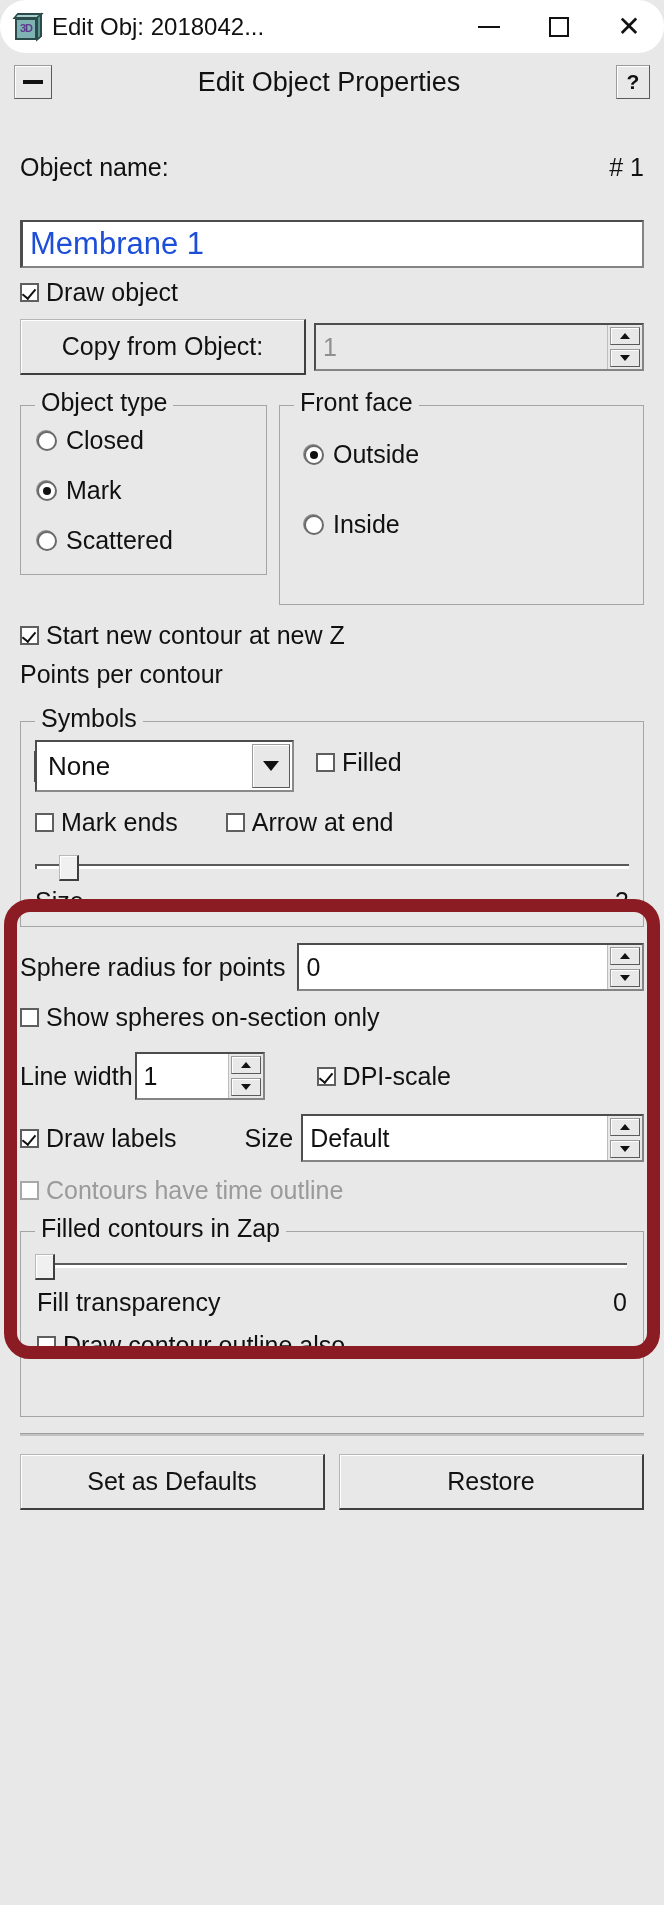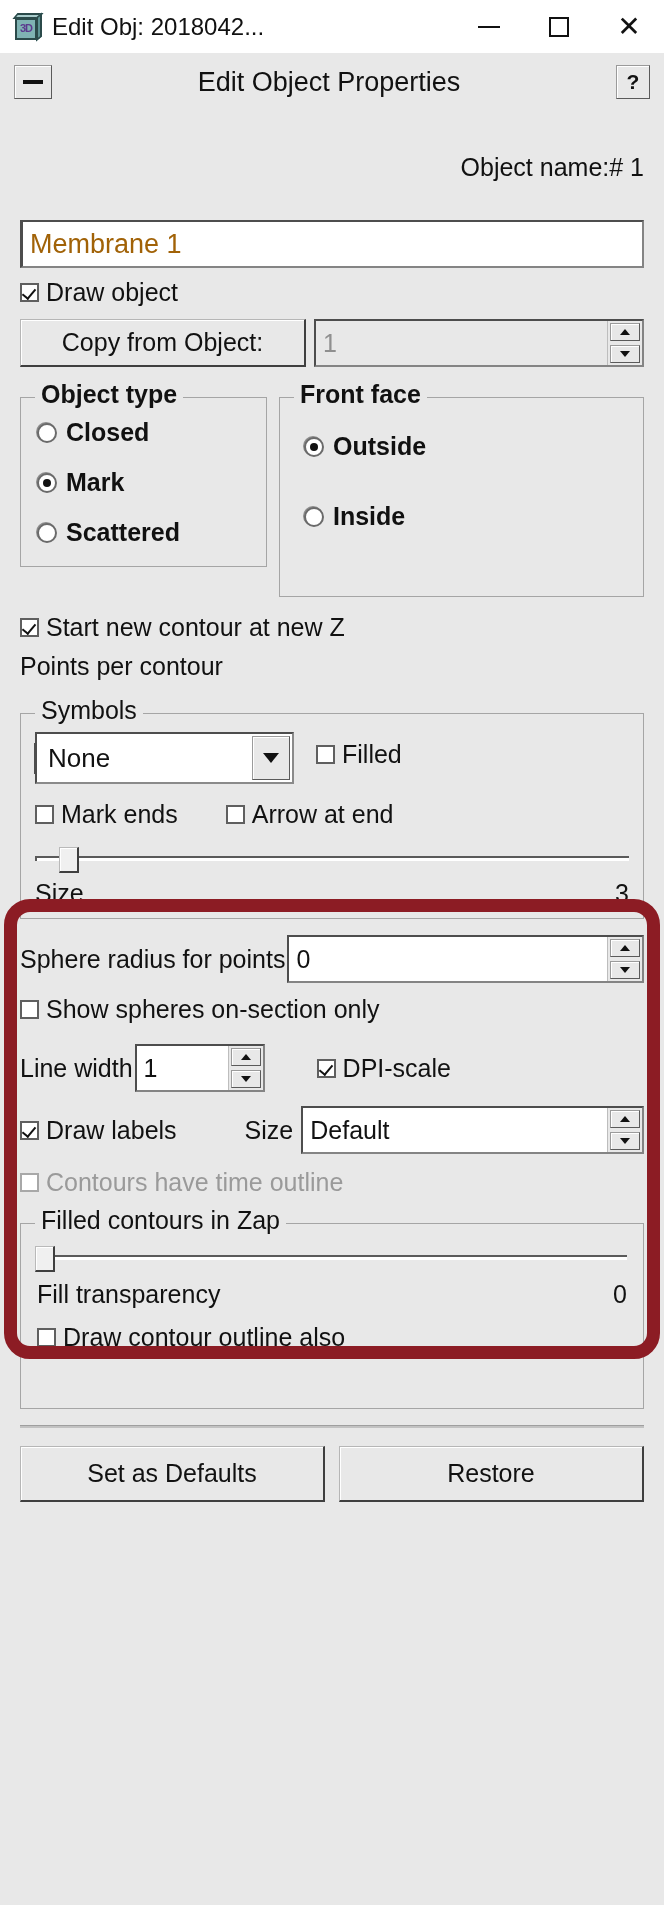--- a/index.html
+++ b/index.html
@@ -7,20 +7,21 @@
     width:664px;height:1911px;overflow:hidden;
     font-family:"Liberation Sans", sans-serif;
     -webkit-font-smoothing:none;
   }
   .win{width:664px;height:1911px;position:relative;background:#e8e8e8;}
 
   
   .titlebar{
     height:53px;background:#ffffff;display:flex;align-items:center;
     position:relative;
+    border-radius:26px;
   }
   .app-icon{width:30px;height:30px;margin-left:12px;position:relative;flex:0 0 auto;}
   .app-icon .face{
     position:absolute;left:3px;top:6px;width:22px;height:22px;
     background:#7fb3b3;border:2px solid #2b4a4a;box-sizing:border-box;
   }
   .app-icon .top{
     position:absolute;left:3px;top:1px;width:26px;height:6px;
     background:#a9cccc;border:2px solid #2b4a4a;box-sizing:border-box;
     transform:skewX(-40deg);
@@ -69,28 +70,28 @@
     display:flex;align-items:center;justify-content:center;box-sizing:border-box;
     font-size:21px;font-weight:bold;color:#111;
   }
 
   
   .body{padding:0 20px;position:relative;}
   .row{display:flex;align-items:center;}
   .lbl{font-size:25px;color:#111;white-space:nowrap;}
   .lbl.dim{color:#9a9a9a;}
 
-  .objname-row{display:flex;justify-content:flex-end;align-items:baseline;margin-top:42px;}
+  .objname-row{display:flex;justify-content:space-between;align-items:baseline;margin-top:42px;}
   .objnum{font-size:25px;color:#111;}
 
   .textfield{
     height:48px;background:#fff;box-sizing:border-box;
     border:2px solid #848484;border-top-color:#4d4d4d;border-left-color:#4d4d4d;
     display:flex;align-items:center;padding-left:7px;
-    font-size:27px;color:#a16207;
+    font-size:31px;color:#1d4ed8;
   }
   .textfield.caret{border-left:3px solid #4d4d4d;}
 
   
   .cb{
     width:19px;height:19px;background:#fff;border:2px solid #5f5f5f;
     box-sizing:border-box;position:relative;flex:0 0 auto;margin-right:7px;
   }
   .cb.dimbox{border-color:#a8a8a8;}
   .cb.checked::after{
@@ -239,37 +240,37 @@
     <div class="textfield caret" style="margin-top:38px;">
       <span>Membrane 1</span>
     </div>
 
     <div class="cbrow" style="margin-top:12px;">
       <span class="cb checked"></span>
       <span class="lbl">Draw object</span>
     </div>
 
     <div class="row" style="margin-top:14px;gap:8px;">
-      <div class="btn" style="height:48px;flex:0 0 286px;">
+      <div class="btn" style="height:56px;flex:0 0 286px;">
         <span>Copy from Object:</span>
       </div>
       <div class="spin disabled" style="flex:1;">
         <div class="val">1</div>
         <div class="arrows">
           <div class="a">
               <i class="tri-up"></i>
             </div>
           <div class="a">
               <i class="tri-dn"></i>
             </div>
         </div>
       </div>
     </div>
 
-    <div class="row" style="margin-top:30px;gap:12px;align-items:stretch;font-weight:bold;">
+    <div class="row" style="margin-top:30px;gap:12px;align-items:stretch;">
 
       <div class="group" style="flex:0 0 247px;height:170px;">
         <div class="gtitle">Object type</div>
         <div style="padding:20px 0 0 16px;">
           <div class="row" style="margin-bottom:21px;">
             <span class="rd"></span>
             <span class="lbl">Closed</span>
           </div>
           <div class="row" style="margin-bottom:21px;">
             <span class="rd sel"></span>
@@ -338,21 +339,21 @@
         <div class="track"></div>
         <div class="thumb" id="sym-thumb" style="left: calc(3% + 6px);"></div>
       </div>
 
       <div class="row" style="justify-content:space-between;padding:4px 14px 0 14px;">
         <span class="lbl">Size</span>
         <span class="lbl">3</span>
       </div>
     </div>
 
-    <div class="row" style="margin-top:16px;gap:2px;">
+    <div class="row" style="margin-top:16px;gap:12px;">
       <span class="lbl">Sphere radius for points</span>
       <div class="spin" style="flex:1;">
         <div class="val">0</div>
         <div class="arrows">
           <div class="a">
               <i class="tri-up"></i>
             </div>
           <div class="a">
               <i class="tri-dn"></i>
             </div>

